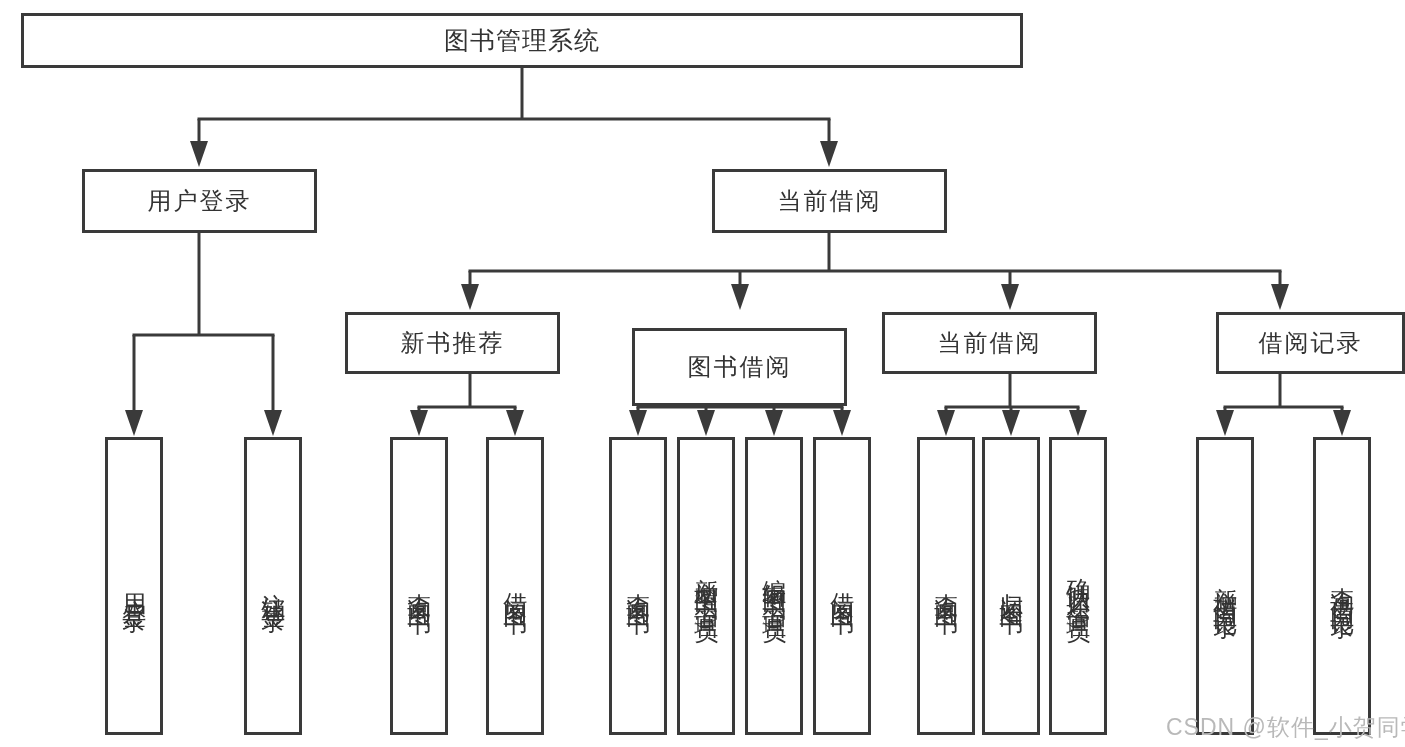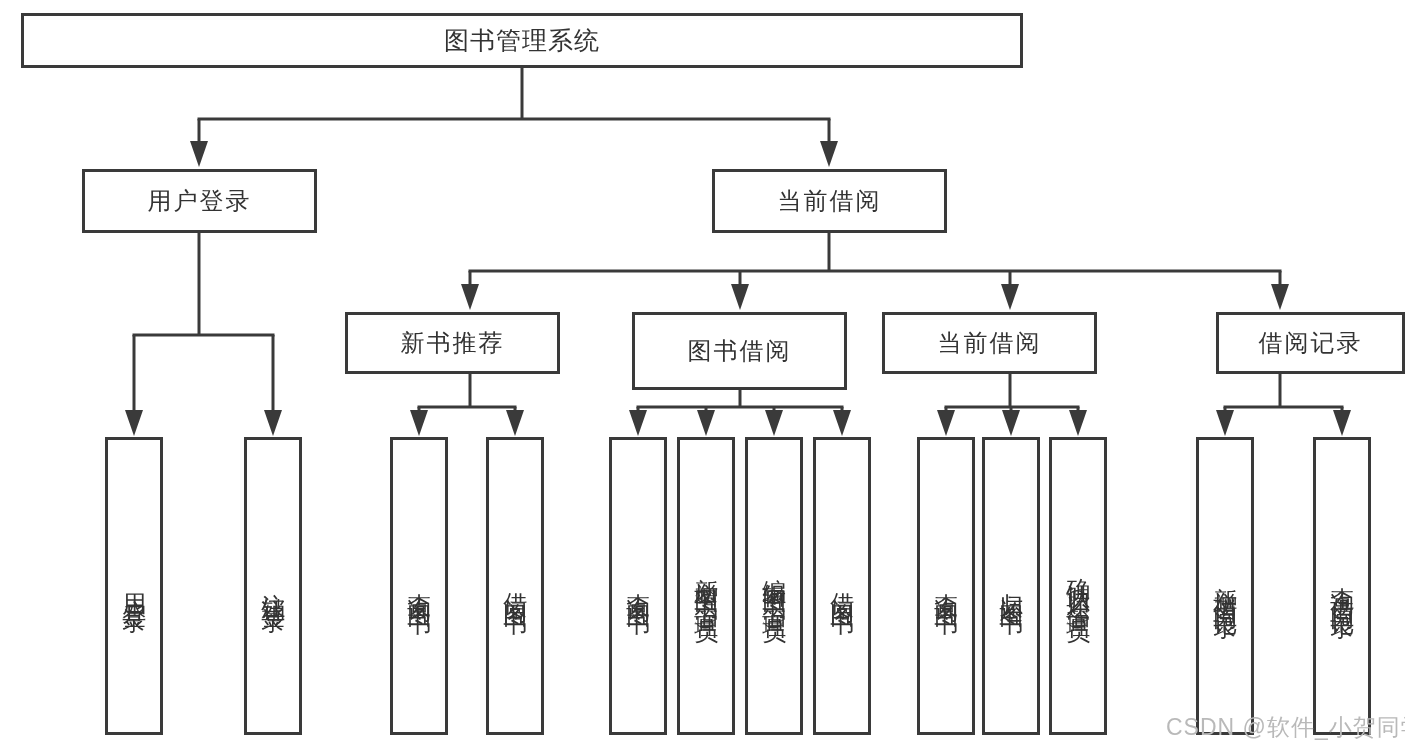--- a/index.html
+++ b/index.html
@@ -17,21 +17,21 @@
   .box.h.root { font-size:25px; letter-spacing:1px; }
   .box.v span.vtext {
     writing-mode:vertical-rl; text-orientation:mixed;
     font-size:24px; line-height:1.1; letter-spacing:6px; white-space:nowrap;
   }
   
   .n-root  { left:21px;  top:13px;  width:1002px; height:55px; }
   .n-login { left:82px;  top:169px; width:235px;  height:64px; }
   .n-mgmt  { left:712px; top:169px; width:235px;  height:64px; }
   .n-l3a { left:345px;  top:312px; width:215px; height:62px; }
-  .n-l3b { left:632px;  top:312px; width:215px; height:78px; }
+  .n-l3b { left:632px;  top:328px; width:215px; height:78px; }
   .n-l3c { left:882px;  top:312px; width:215px; height:62px; }
   .n-l3d { left:1216px; top:312px; width:189px; height:62px; }
   .leaf { top:437px; width:58px; height:298px; }
   .lf1  { left:105px; }  .lf2  { left:244px; }
   .lf3  { left:390px; }  .lf4  { left:486px; }
   .lf5  { left:609px; }  .lf6  { left:677px; }
   .lf7  { left:745px; }  .lf8  { left:813px; }
   .lf9  { left:917px; }  .lf10 { left:982px; }
   .lf11 { left:1049px; } .lf12 { left:1196px; } .lf13 { left:1313px; }
   .watermark {

